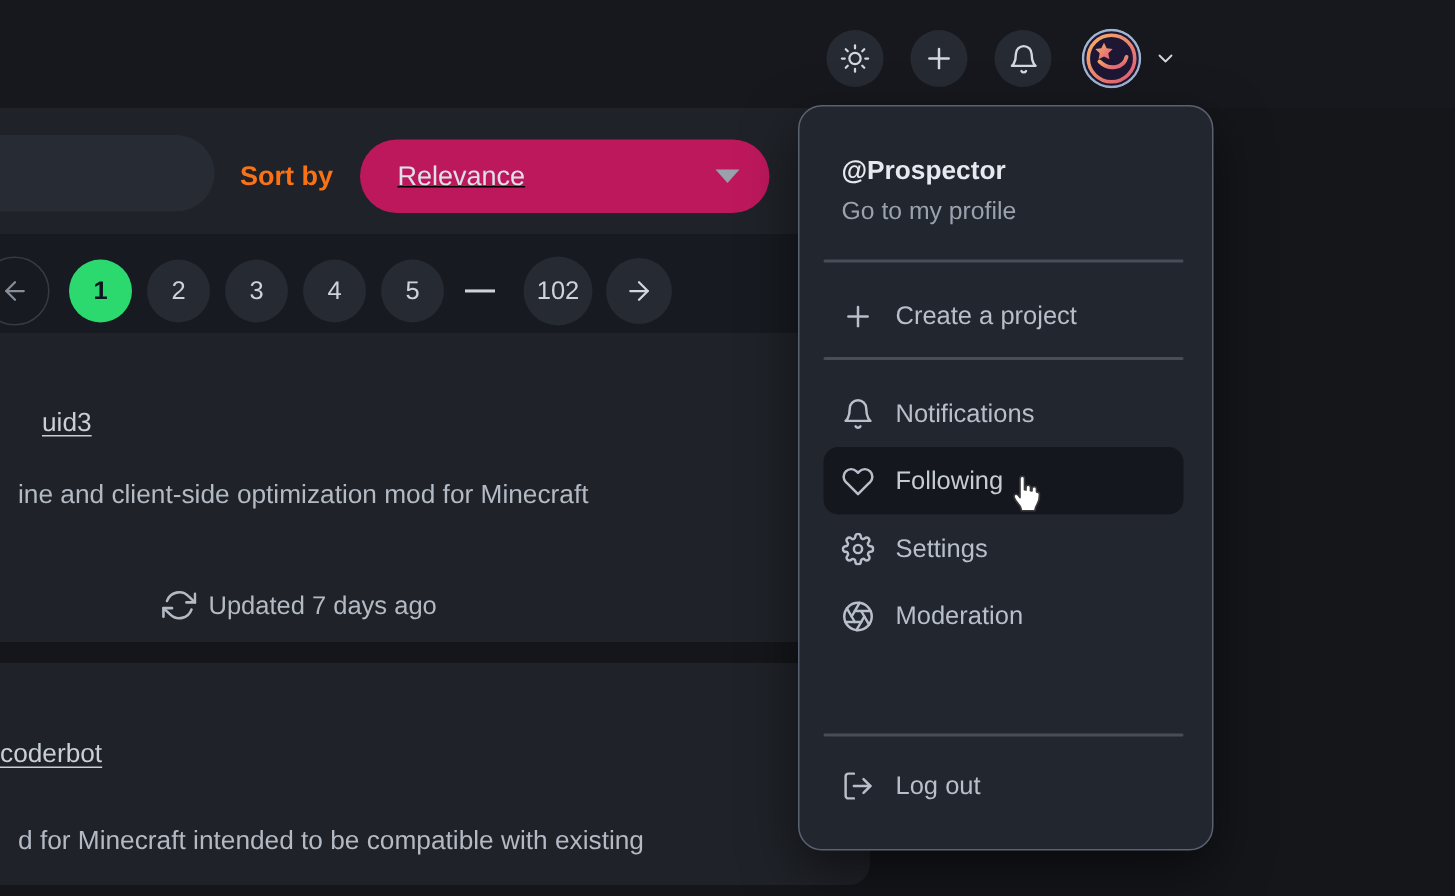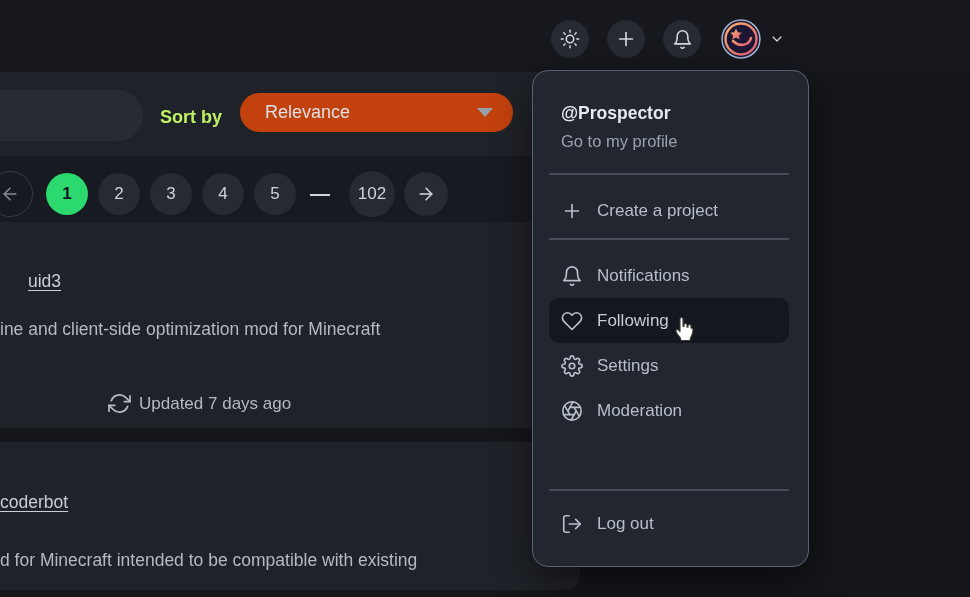--- a/index.html
+++ b/index.html
@@ -14,24 +14,24 @@
   svg.i{fill:none;stroke:#d3d8df;stroke-width:1.8;stroke-linecap:round;stroke-linejoin:round;}
   svg.mi{fill:none;stroke:#b8bfca;stroke-width:1.8;stroke-linecap:round;stroke-linejoin:round;}
   .avatar-btn{display:flex;align-items:center;margin-left:2px;}
   .avatar{width:40px;height:40px;border-radius:50%;display:block;}
   .chev{margin-left:8px;display:flex;}
   
   .sort-card{position:absolute;left:-40px;top:72px;width:620px;height:84px;background:#1f2228;}
   .search-pill{position:absolute;left:-40px;top:90px;width:183px;height:51px;
                border-radius:26px;background:#272b33;}
   .sort-label{position:absolute;left:160px;top:105px;font-size:18px;font-weight:600;
-              color:#bef264;line-height:24px;}
-  .select{position:absolute;left:240px;top:93px;width:273px;height:39px;border-radius:25px;
-          background:#c2410c;display:flex;align-items:center;justify-content:space-between;
-          padding:0 20px 0 25px;box-sizing:border-box;}
+              color:#f97316;line-height:24px;}
+  .select{position:absolute;left:240px;top:93px;width:273px;height:49px;border-radius:25px;
+          background:#be185d;display:flex;align-items:center;justify-content:space-between;
+          padding:0 20px 0 25px;box-sizing:border-box;text-decoration:underline;}
   .select-label{font-size:18px;color:#dde1e7;}
   .caret{width:0;height:0;border-left:8px solid transparent;border-right:8px solid transparent;
          border-top:9px solid #9aa1ac;}
   
   .pagination{position:absolute;left:-40px;top:156px;width:620px;height:66px;background:#171a20;}
   .page-btn{position:absolute;border-radius:50%;display:flex;align-items:center;
             justify-content:center;font-size:17px;color:#ced3da;background:#262a33;}
   .page-prev{left:27px;top:15px;width:46px;height:46px;background:transparent;
              border:1.5px solid #353a44;box-sizing:border-box;}
   .page-num{width:42px;height:42px;top:17px;}
@@ -39,21 +39,21 @@
   .page-dash{position:absolute;left:346px;top:26px;width:28px;text-align:center;
              font-size:20px;font-weight:700;color:#ced3da;}
   .page-last{left:389px;top:15px;width:46px;height:46px;}
   .page-next{left:444px;top:16px;width:44px;height:44px;}
   
   .card{position:absolute;left:-40px;width:620px;background:#1f2228;border-radius:14px;}
   .card1{top:222px;height:206px;}
   .card2{top:442px;height:148px;}
   .author-link{position:absolute;left:40px;font-size:17.5px;font-weight:500;color:#c9cfd8;
                text-decoration:underline;text-underline-offset:3px;line-height:22px;}
-  .card-desc{position:absolute;left:40px;font-size:17.5px;color:#b3bac4;line-height:22px;}
+  .card-desc{position:absolute;left:40px;font-size:17.5px;color:#b3bac4;line-height:22px;padding-left:12px;}
   .updated-row{position:absolute;left:148px;top:170px;display:flex;align-items:center;
                gap:8px;color:#b3bac4;font-size:17px;}
   
   .dropdown{position:absolute;left:532px;top:70px;width:277px;height:497px;background:#22262f;
             border:1px solid #5a6170;border-radius:16px;box-sizing:border-box;
             box-shadow:0 14px 36px rgba(0,0,0,.5);z-index:40;}
   .dd-header{position:absolute;left:28px;top:30px;cursor:pointer;}
   .dd-username{font-size:17.5px;font-weight:700;color:#e6eaf0;line-height:25px;}
   .dd-profile{font-size:16.5px;color:#9aa2ae;line-height:25px;margin-top:3px;}
   .dd-div{position:absolute;left:16px;width:240px;height:2px;background:#474e5a;border-radius:1px;}

